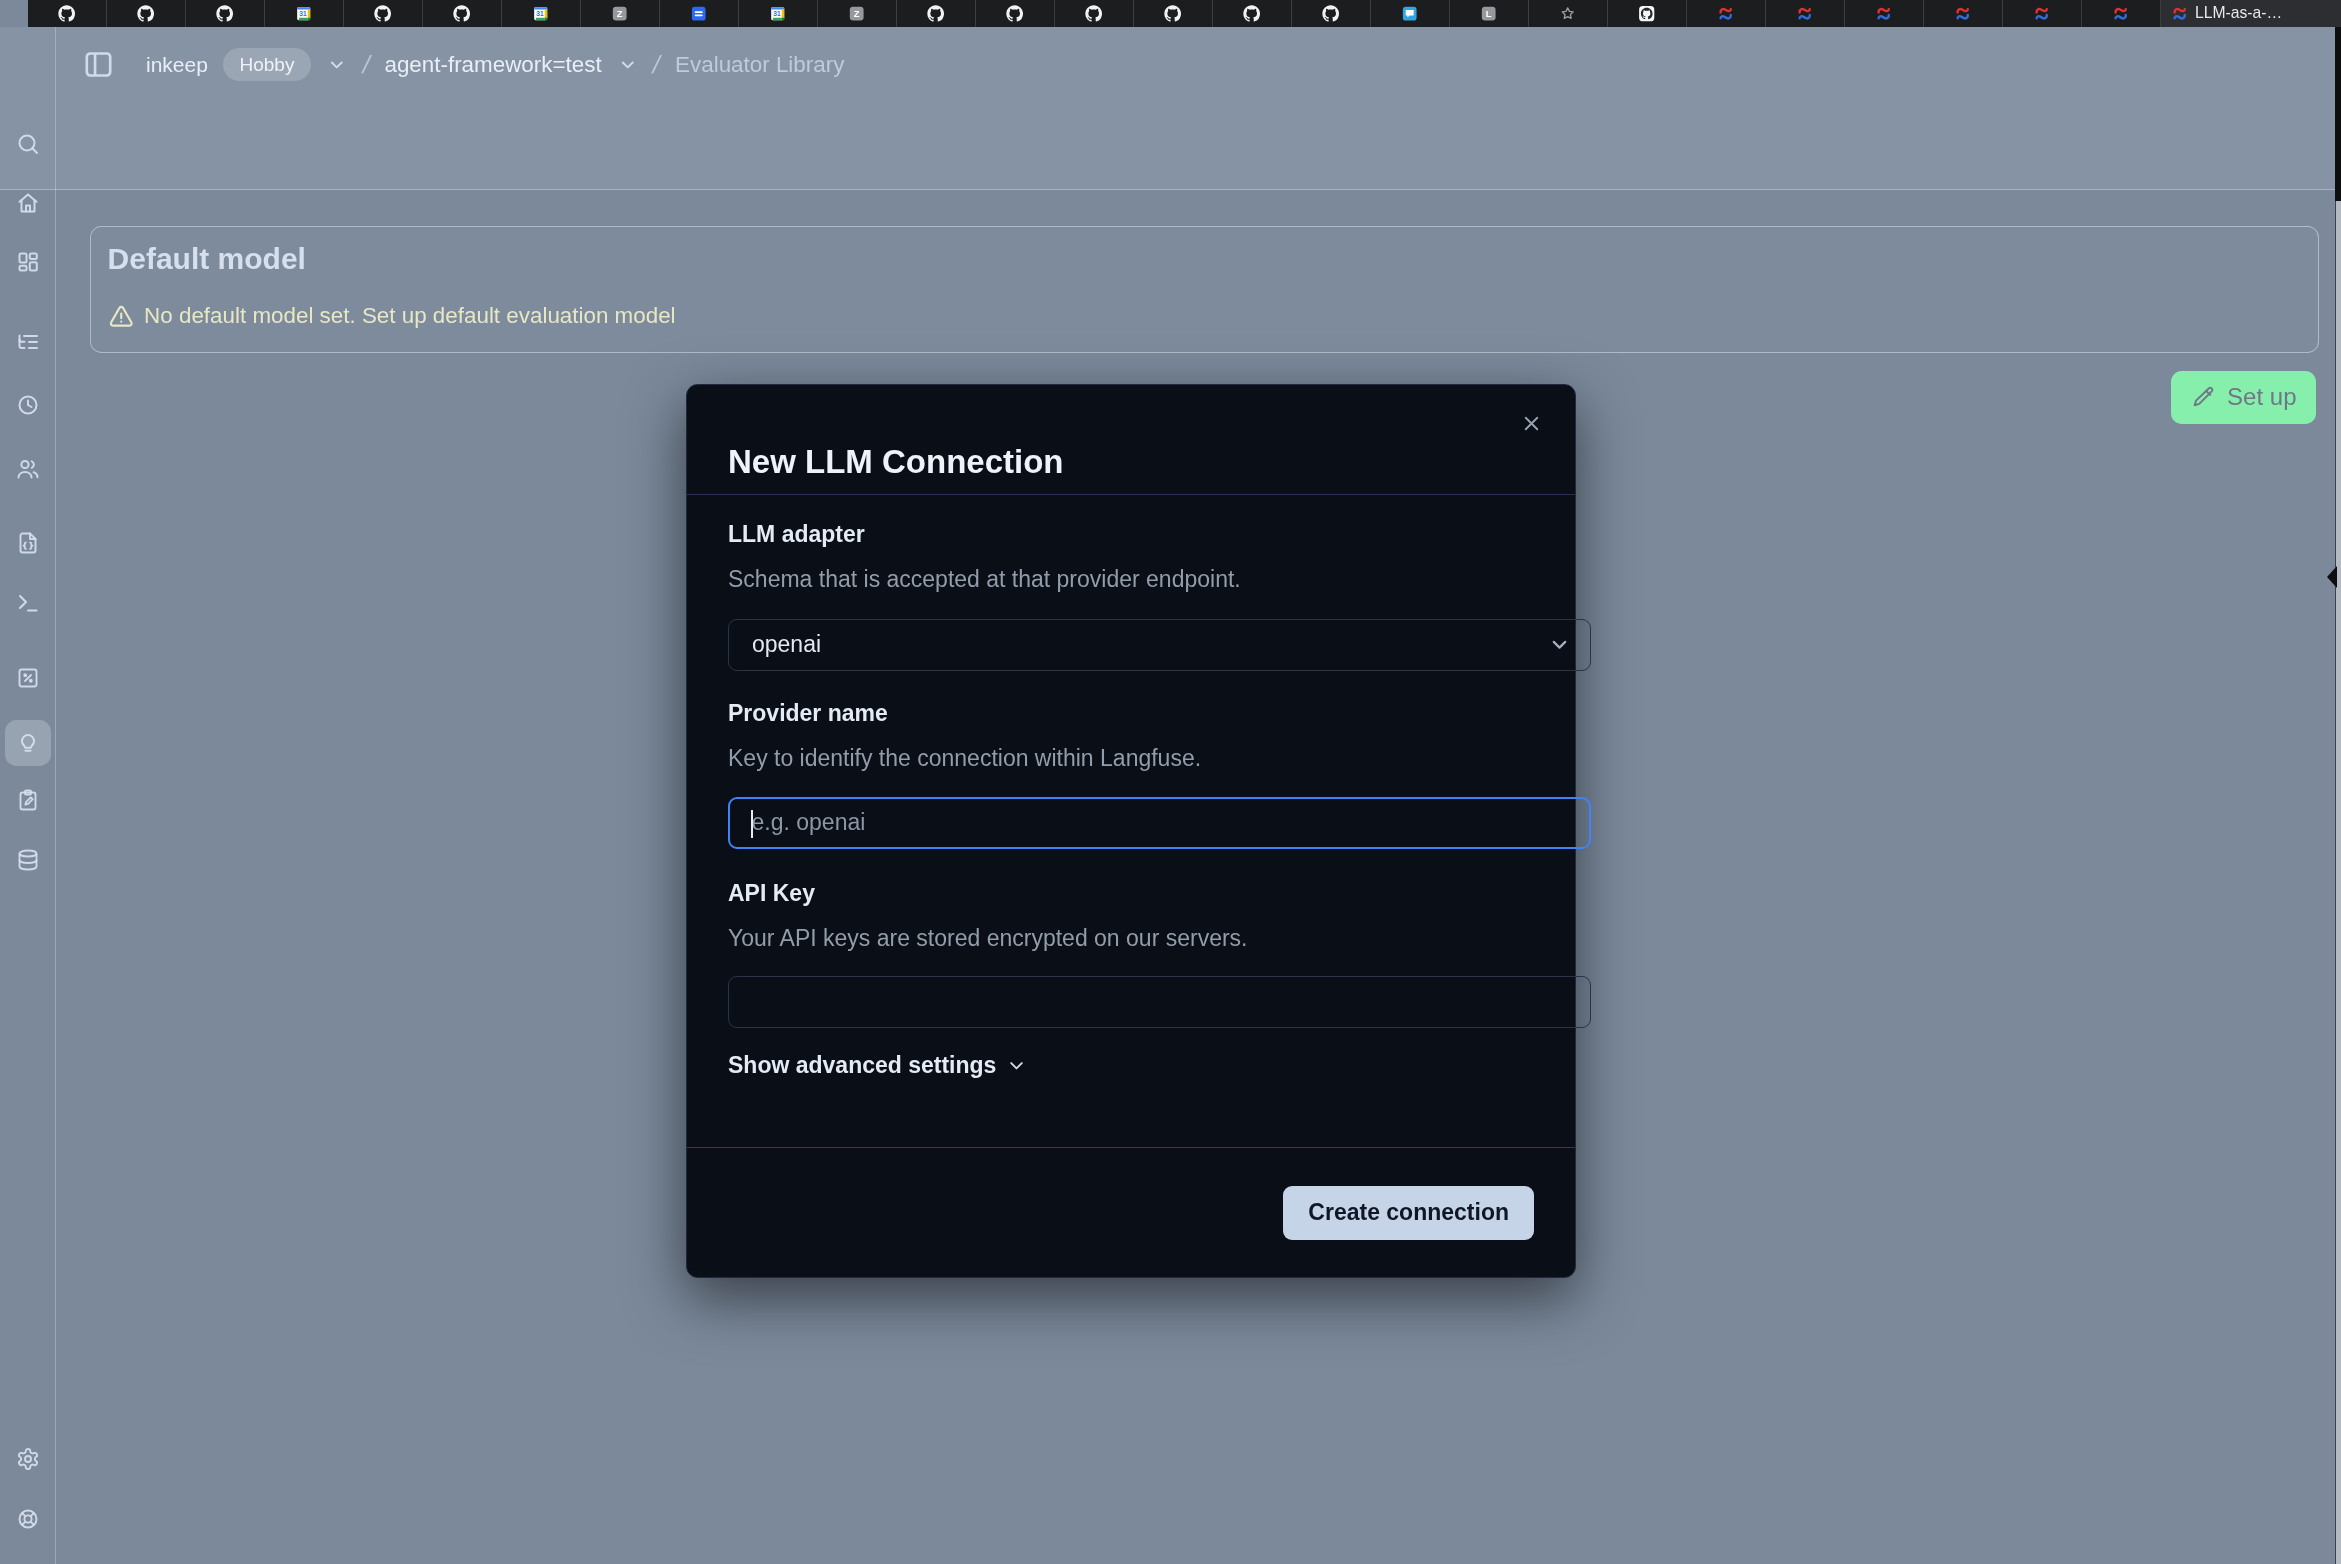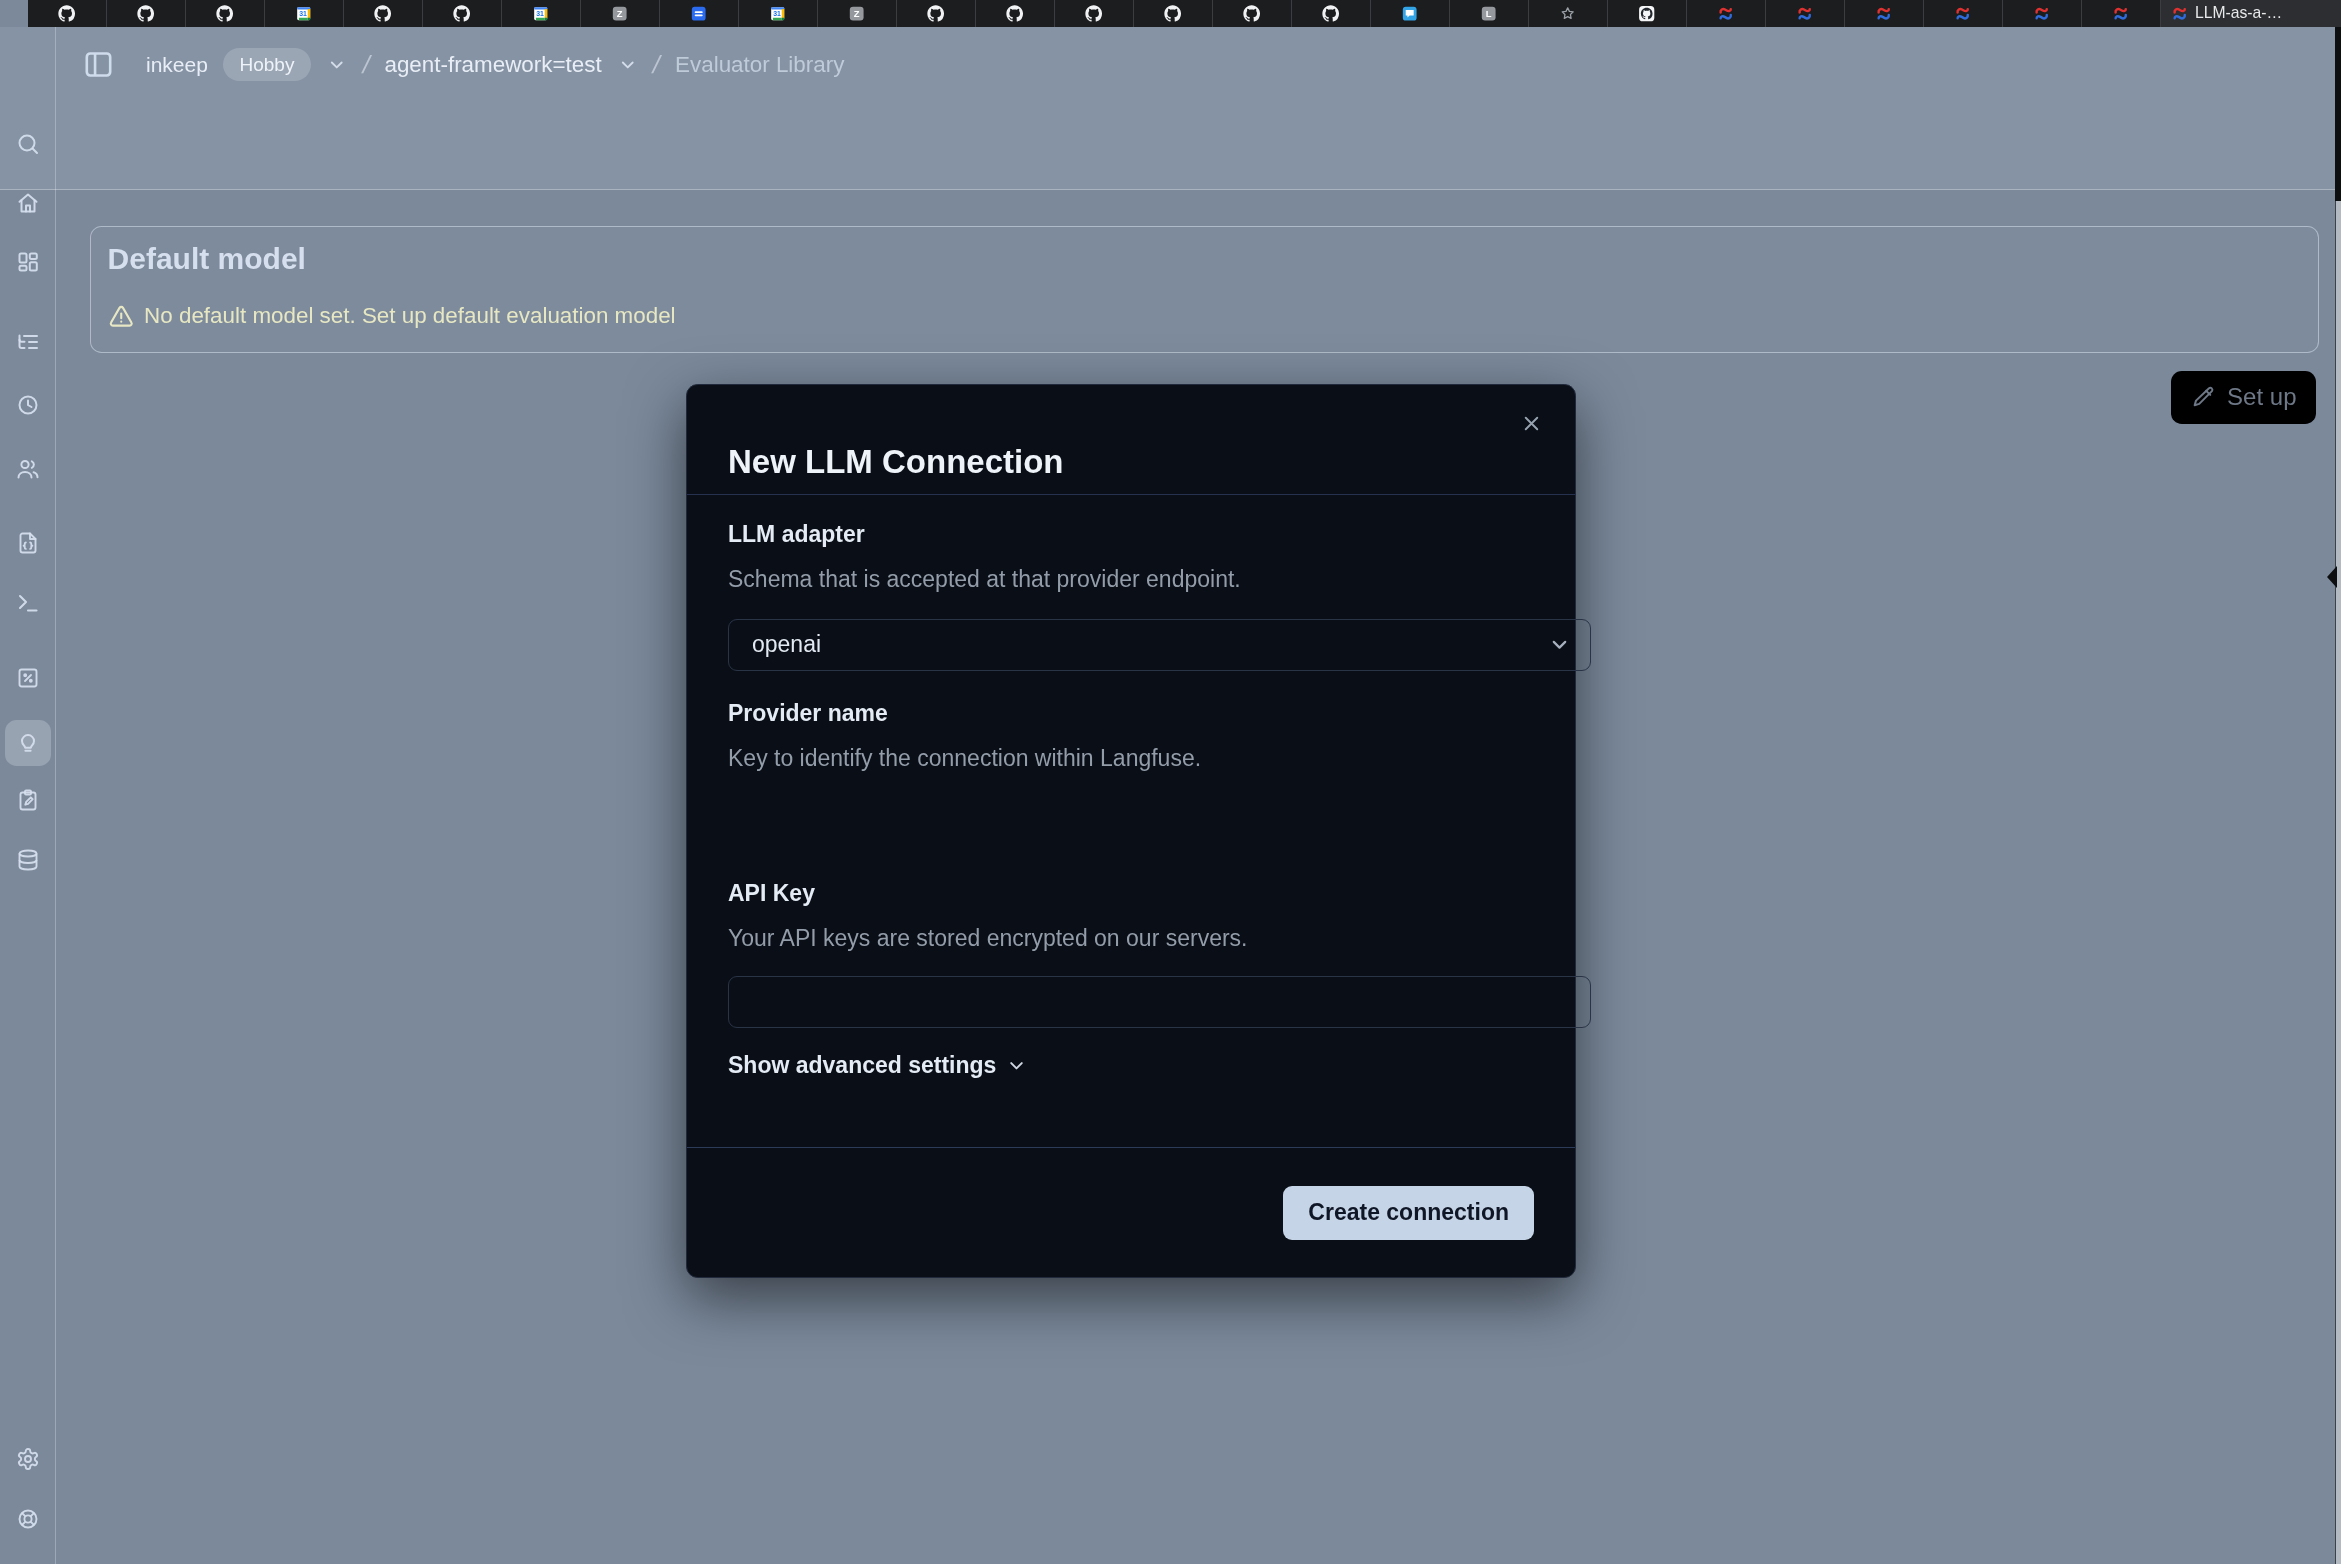--- a/index.html
+++ b/index.html
@@ -56,21 +56,21 @@
 
   
   .card { position:absolute; top:199px; left:90px; width:2229px; height:127px;
     border:1.2px solid rgba(226,234,244,.5); border-radius:11.6px; background:rgba(255,255,255,.02); }
   .card-title { position:absolute; top:15px; left:16.6px; color:#d6dfed; font-size:30px; font-weight:700; }
   .warnrow { position:absolute; top:76px; left:16.6px; display:flex; align-items:center; gap:10px; }
   .warnrow svg { width:26.5px; height:26.5px; color:#e7e8c3; }
   .warn-text { color:#e7e8c3; font-size:22.4px; }
 
   .setup-btn { position:absolute; top:344px; left:2171px; width:145px; height:53px;
-    background:#000000; border-radius:10.8px; display:flex; align-items:center; justify-content:center; gap:11.6px; }
+    background:#86efac; border-radius:10.8px; display:flex; align-items:center; justify-content:center; gap:11.6px; }
   .setup-btn svg { width:25px; height:25px; color:#6e7887; }
   .setup-btn span { color:#6e7887; font-size:24px; font-weight:500; }
 
   
   .modal { position:absolute; top:357px; left:686px; width:890px; height:894px;
     background:#0a0e16; border:0.8px solid #202a3c; border-radius:11.6px;
     box-shadow:0 20px 58px rgba(0,0,0,.55); z-index:20; }
   .modal-title { position:absolute; top:58px; left:41px; color:#eef3fa; font-size:33px; font-weight:700; }
   .modal-close { position:absolute; top:25px; right:30px; width:28px; height:28px; color:#97a2b1;
     display:flex; align-items:center; justify-content:center; }
@@ -555,20 +555,24 @@
     <div class="f-desc" style="top:181px">Schema that is accepted at that provider endpoint.</div>
     <div class="f-field" style="top:234px">
       <span class="select-value">openai</span>
       <svg class="select-chev" viewBox="0 0 30 30" width="25" height="25">
           <use href="#sym-chevron"></use>
         </svg>
     </div>
 
     <div class="f-label" style="top:315px">Provider name</div>
     <div class="f-desc" style="top:360px">Key to identify the connection within Langfuse.</div>
+    <div class="f-field field-focus" style="top:412px">
+      <input class="inp" type="text" placeholder="e.g. openai" style="">
+      <div class="caret"></div>
+    </div>
 
     <div class="f-label" style="top:495px">API Key</div>
     <div class="f-desc" style="top:540px">Your API keys are stored encrypted on our servers.</div>
     <div class="f-field" style="top:591px">
       <input class="inp" type="text" style="">
     </div>
 
     <div class="adv-row">
       <span>Show advanced settings</span>
       <svg viewBox="0 0 28 28" width="23" height="23">

